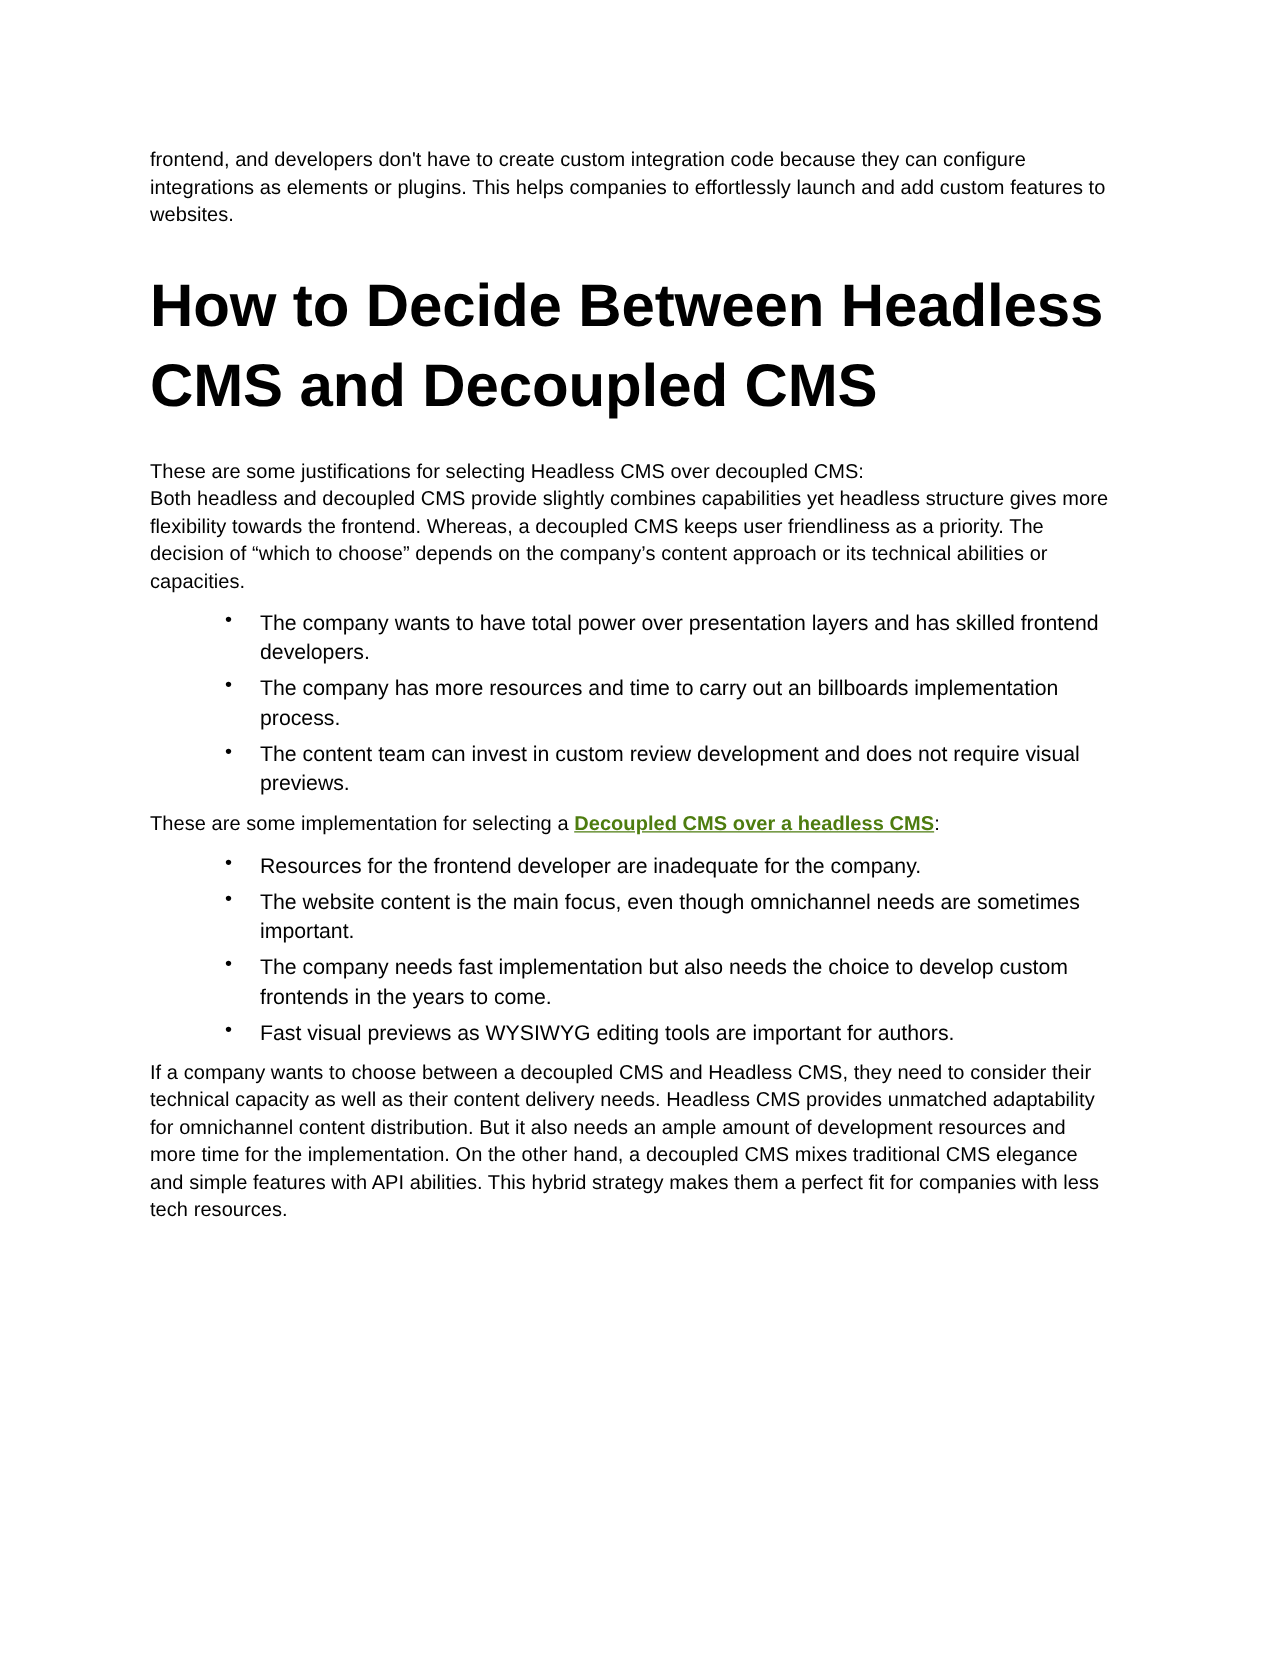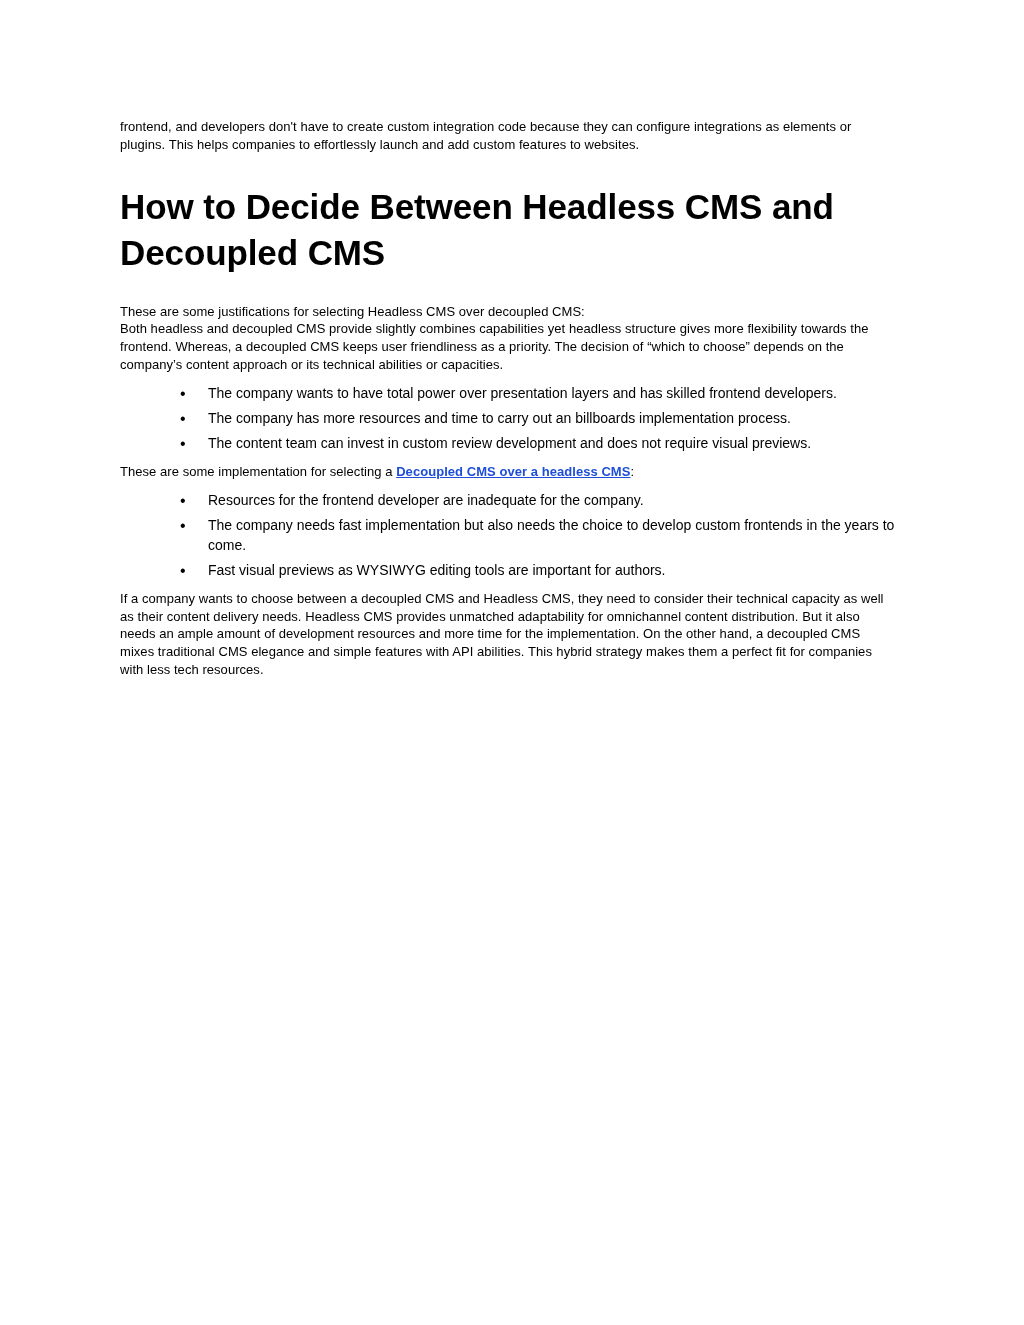--- a/index.html
+++ b/index.html
@@ -20,57 +20,57 @@
     height: 1325px;
     background: #ffffff;
     box-sizing: border-box;
     padding: 118px 120px 0 120px;
   }
   .content {
     width: 784px;
   }
   p.body-text {
     margin: 0 16px 0 0;
-    font-size: 13px;
+    font-size: 16px;
     line-height: 1.37;
     letter-spacing: 0.05px;
     color: #010101;
   }
   h1.doc-heading {
-    font-size: 35px;
+    font-size: 48px;
     line-height: 1.33;
     font-weight: bold;
     margin: 30px 0 26px 0;
     letter-spacing: -0.1px;
     color: #000000;
   }
   ul.bullets {
     margin: 10px 0 10px 0;
     padding: 0 0 0 60px;
     list-style: none;
   }
   ul.bullets li {
     position: relative;
-    font-size: 14px;
+    font-size: 17px;
     line-height: 1.37;
     margin: 0 0 6px 0;
     padding-left: 28px;
     color: #010101;
   }
   ul.bullets li::before {
     content: "\2022";
     position: absolute;
     left: 0;
     top: -1px;
     font-size: 16px;
     line-height: 1.37;
     color: #010101;
   }
   a.inline-link {
-    color: #1d4ed8;
+    color: #4d7c0f;
     font-weight: bold;
     text-decoration: underline;
   }
   .para-gap-md { margin-top: 22px; }
 </style>
 </head>
 <body>
 
 <div class="page">
   <div class="content">
@@ -86,20 +86,21 @@
     <ul class="bullets">
       <li>The company wants to have total power over presentation layers and has skilled frontend developers.</li>
       <li>The company has more resources and time to carry out an billboards implementation process.</li>
       <li>The content team can invest in custom review development and does not require visual previews.</li>
     </ul>
 
     <p class="body-text"><span>These are some implementation for selecting a </span><a class="inline-link" href="#">Decoupled CMS over a headless CMS</a><span>:</span></p>
 
     <ul class="bullets">
       <li>Resources for the frontend developer are inadequate for the company.</li>
+      <li>The website content is the main focus, even though omnichannel needs are sometimes important.</li>
       <li>The company needs fast implementation but also needs the choice to develop custom frontends in the years to come.</li>
       <li>Fast visual previews as WYSIWYG editing tools are important for authors.</li>
     </ul>
 
     <p class="body-text">If a company wants to choose between a decoupled CMS and Headless CMS, they need to consider their technical capacity as well as their content delivery needs. Headless CMS provides unmatched adaptability for omnichannel content distribution. But it also needs an ample amount of development resources and more time for the implementation. On the other hand, a decoupled CMS mixes traditional CMS elegance and simple features with API abilities. This hybrid strategy makes them a perfect fit for companies with less tech resources.</p>
 
   </div>
 </div>
 
 </body></html>

